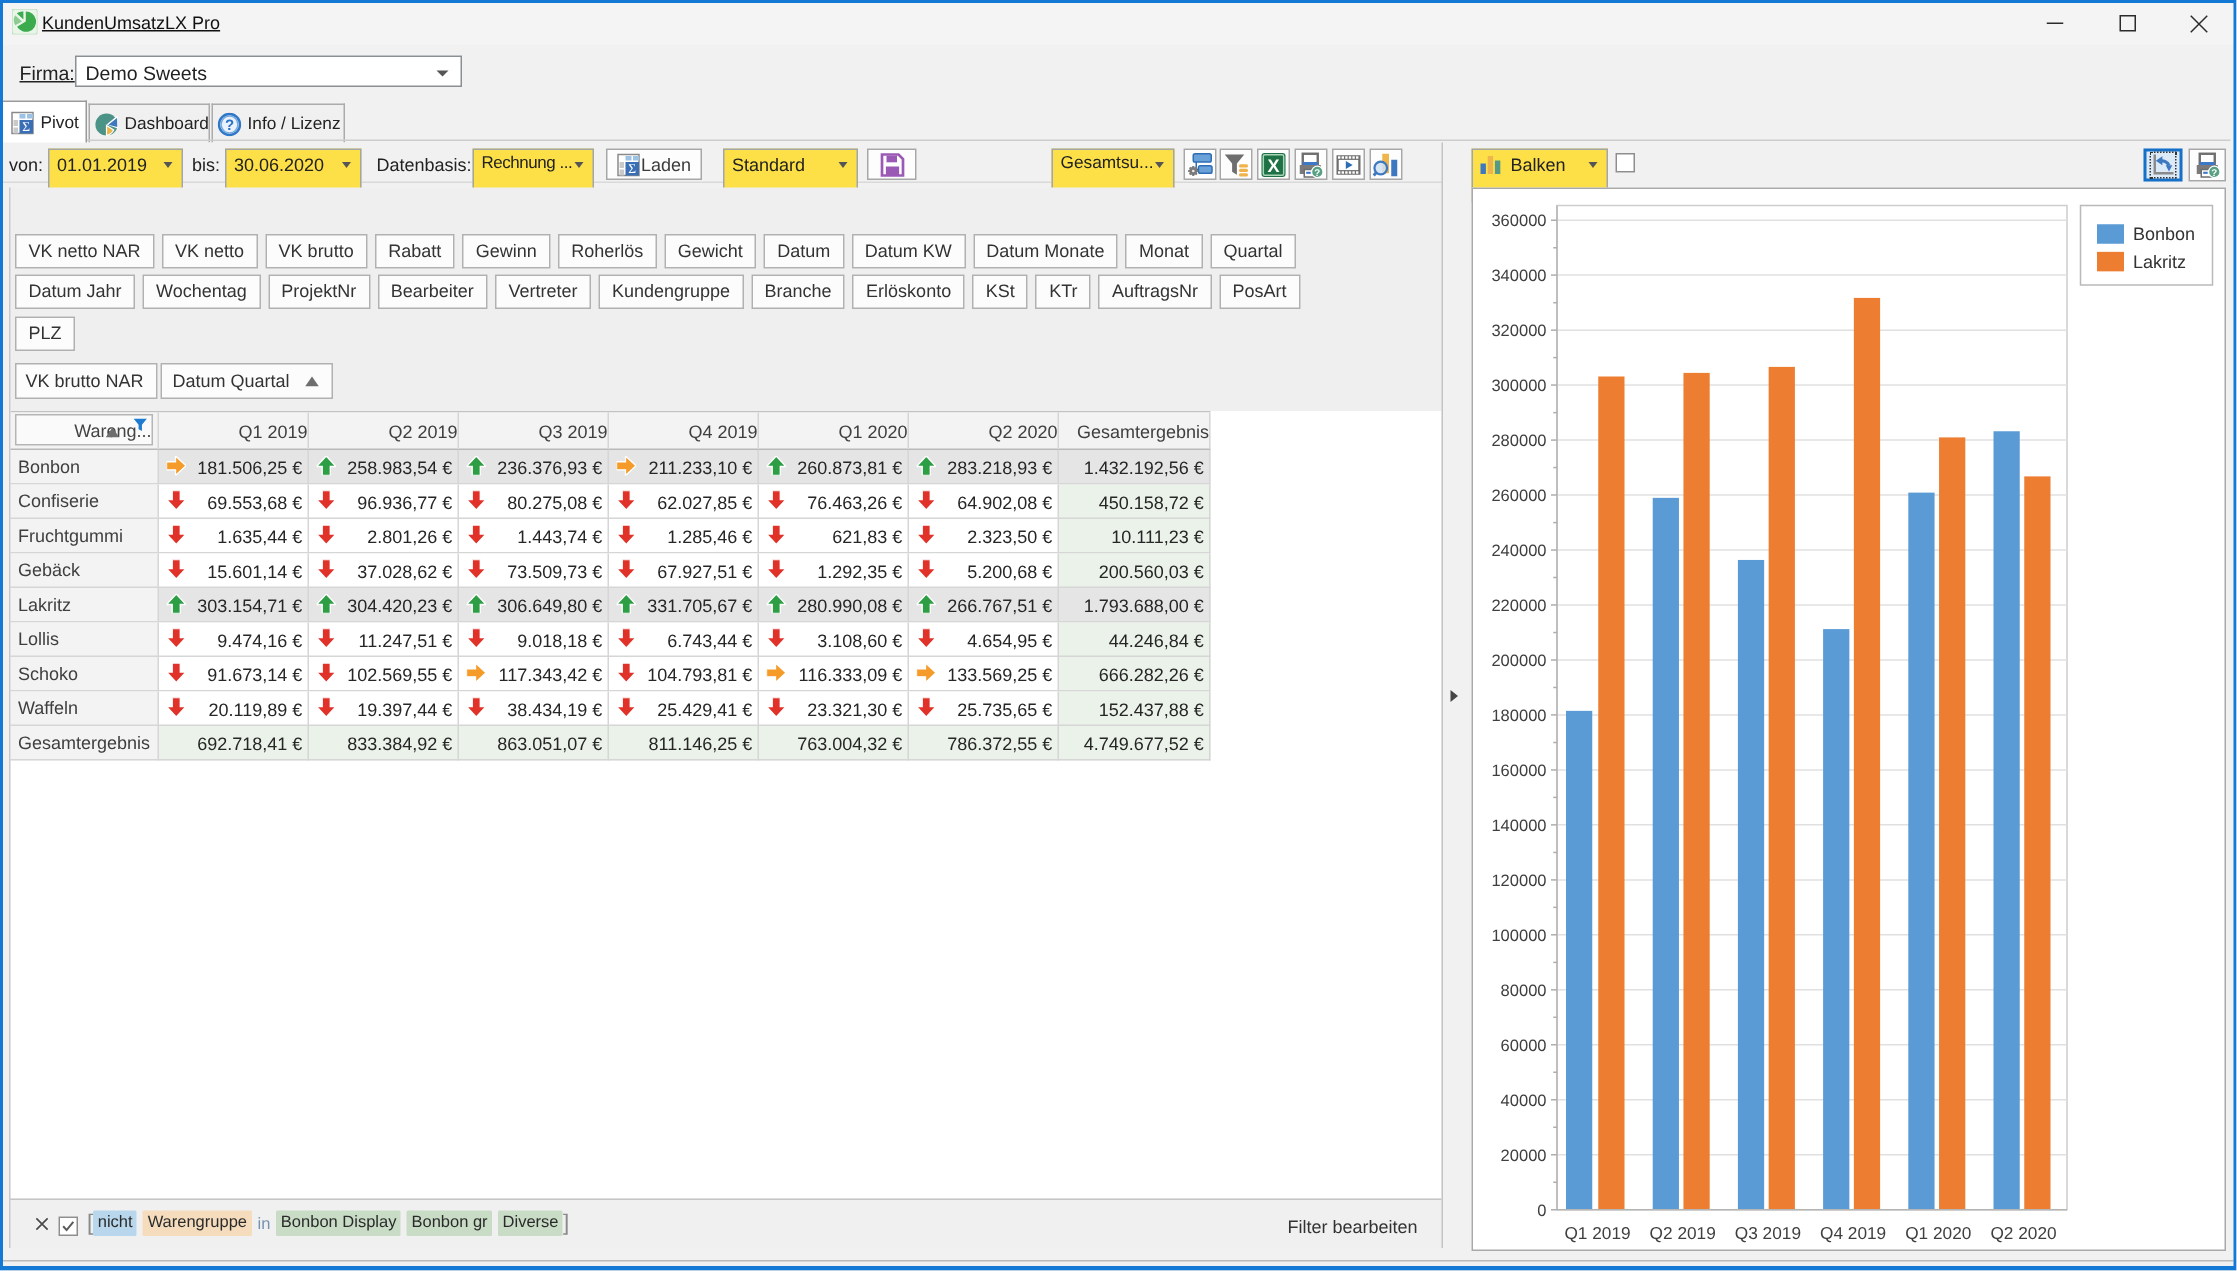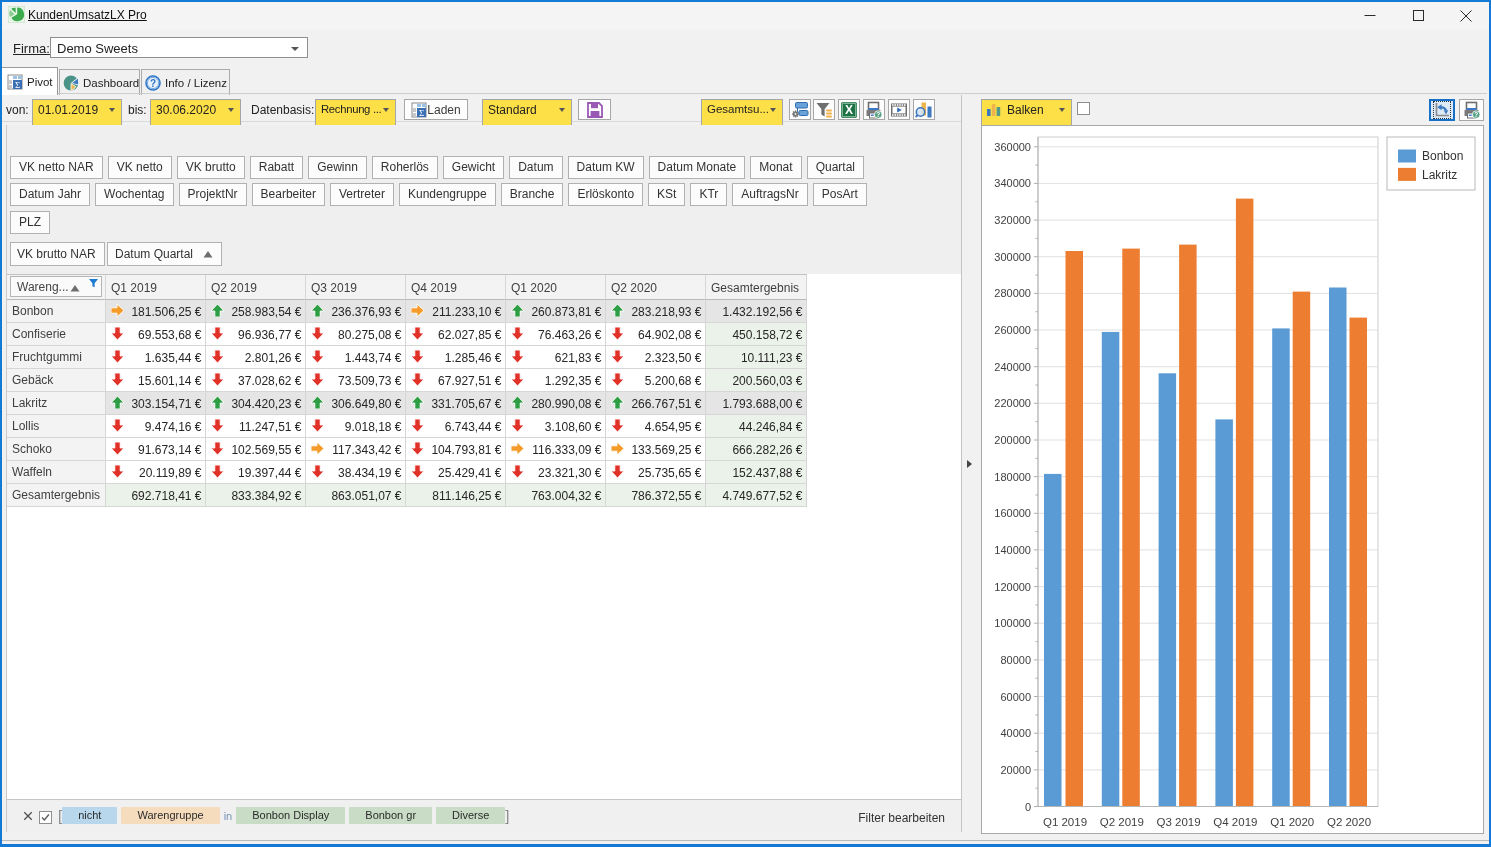--- a/index.html
+++ b/index.html
@@ -32,42 +32,42 @@
 
 #fieldarea { position:absolute; left:7px; top:125px; width:954px; height:149px; background:#efefef; }
 .frow { position:absolute; left:3px; height:23px; white-space:nowrap; }
 .fbtn { display:inline-block; height:23px; line-height:21px; padding:0 8px; margin-right:5px; background:#fcfcfc;
   border:1px solid #b1b1b1; font-size:12px; color:#333; }
 .rabtn { position:absolute; white-space:nowrap; display:flex; align-items:center; height:24px; background:#fcfcfc; border:1px solid #b1b1b1; font-size:12px; color:#333; }
 
 #pivot { position:absolute; left:7px; top:274px; width:800px; background:#fff; border-top:1px solid #c2c2c2; }
 .prow { position:absolute; left:0; width:800px; }
 .pc { position:absolute; top:0; height:100%; border-right:1px solid #d6d6d6; border-bottom:1px solid #d6d6d6; }
-.phead .pc { background:#f3f3f3; border-bottom:1px solid #b9b9b9; }
+.phead .pc { background:#f3f3f3; border-bottom:1px solid #b9b9b9;text-align:right; }
 .ch { width:100px; font-size:12px; color:#3f3f3f; padding:6px 0 0 5px; }
 .rh { left:0; background:#f3f3f3; }
 .rl { padding:4px 0 0 5px; color:#3f3f3f; }
 .wbox { position:absolute; left:3px; top:1px; width:92px; height:21px; background:#fafafa; border:1px solid #b5b5b5; padding:3px 0 0 6px; color:#444; }
 .wfun { position:absolute; right:3px; top:2px; }
 .dcell { width:100px; background:#fff; }
 .dcell svg { position:absolute; left:5px; top:4px; }
 .num { position:absolute; right:3.5px; top:4.5px; font-size:12px; color:#262626; }
 .hlb { background:#e5e5e5; }
 .gre { background:#ebf2e9; }
 #pivot .prow .pc.ch:nth-child(2) { left:99px; }
 .prow > .pc:nth-child(2) { left:99px; width:100px; }
 .prow > .pc:nth-child(3) { left:199px; width:100px; }
 .prow > .pc:nth-child(4) { left:299px; width:100px; }
 .prow > .pc:nth-child(5) { left:399px; width:100px; }
 .prow > .pc:nth-child(6) { left:499px; width:100px; }
 .prow > .pc:nth-child(7) { left:599px; width:100px; }
 .prow > .pc:nth-child(8) { left:699px; width:101px; }
 
 #filterbar { position:absolute; left:6px; top:799px; width:955px; height:33px; background:#f0f0f0; border-top:1px solid #c5c5c5; }
-.chip { display:inline-block; height:17px; line-height:17px; padding:0 16px; border-radius:1px; font-size:11px; color:#2b2b2b; vertical-align:1px; }
+.chip { display:inline-block; height:17px; line-height:17px; padding:0 3px; border-radius:1px; font-size:11px; color:#2b2b2b; vertical-align:1px; }
 #fbX { position:absolute; left:17px; top:11px; width:10px; height:10px; }
 #fbCheck { position:absolute; left:33px; top:11px; width:13px; height:13px; background:#fff; border:1px solid #8e8e8e; }
 #fbItems { position:absolute; left:52px; top:7px; font-size:11px; white-space:nowrap; }
 #filterEdit { position:absolute; right:16px; top:11px; font-size:12px; color:#333;text-align:right; }
 
 #vline { position:absolute; left:961px; top:95px; width:1px; height:737px; background:#c4c4c4; }
 
 #rtools { position:absolute; left:962px; top:95px; width:527px; height:30px; background:#f1f1f1; }
 #chartbox { position:absolute; left:981px; top:125px; width:503px; height:709px; background:#fff; border:1px solid #a9a9a9; }
 .ylab { font-size:11px; fill:#3f3f3f; font-family:"Liberation Sans",sans-serif; }

